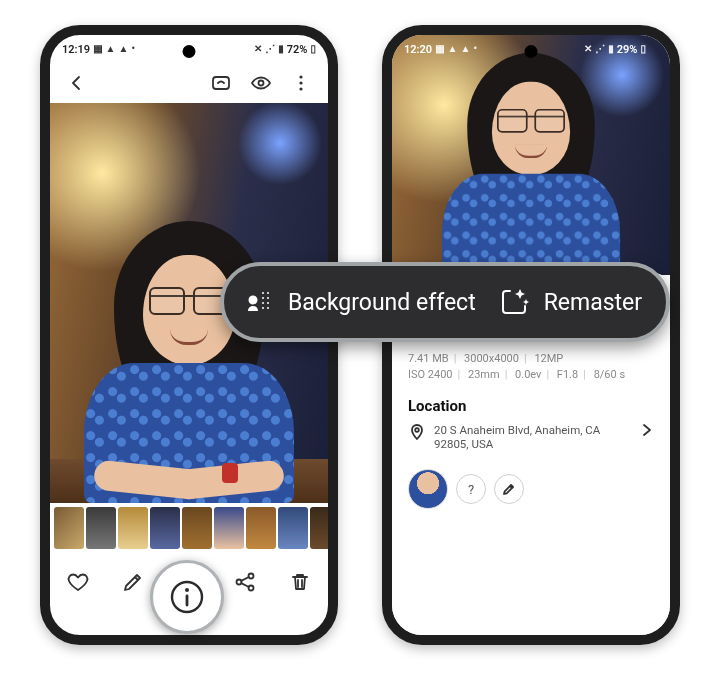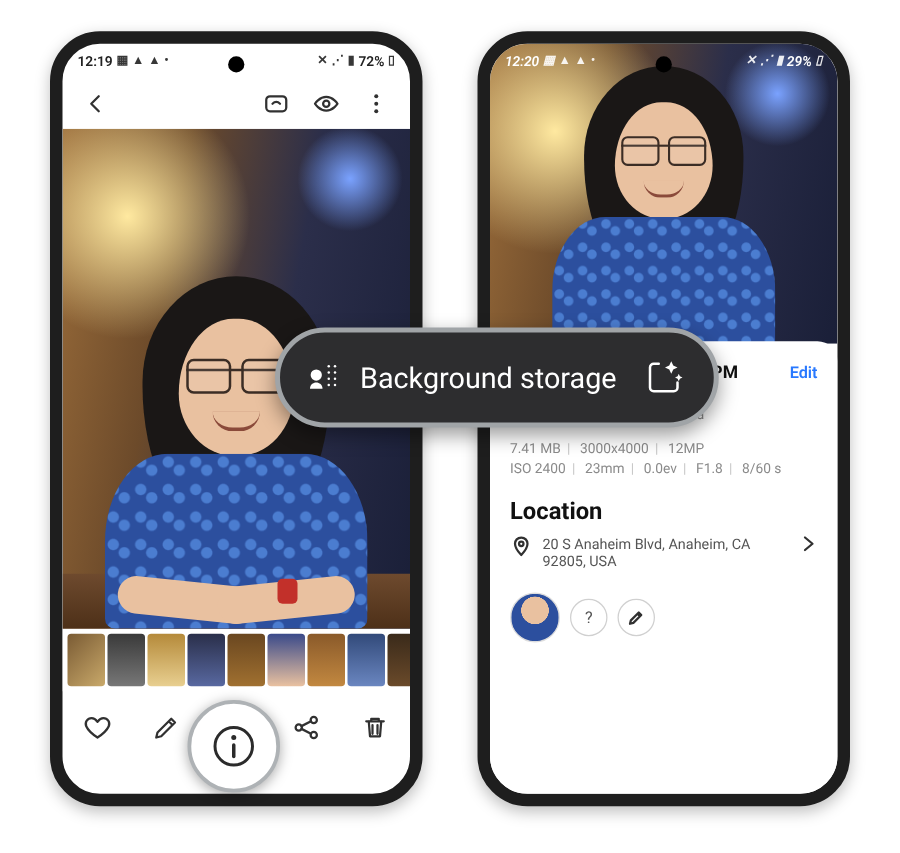--- a/index.html
+++ b/index.html
@@ -95,21 +95,21 @@
   .d-head{display:flex;align-items:baseline;justify-content:space-between;}
   .d-date{font-weight:700;font-size:14px;color:#111;}
   .d-edit{font-size:13px;font-weight:600;color:var(--accent);}
   .d-sub{font-size:11px;color:var(--muted);margin-top:3px;}
   .d-block{margin-top:14px;}
   .dev-line{display:flex;align-items:center;gap:6px;}
   .dev-name{font-weight:700;font-size:13px;color:#111;}
   .chip{font-size:10px;background:var(--chip-bg);color:#555;padding:2px 6px;border-radius:4px;font-weight:600;}
   .det-row{font-size:11px;color:var(--muted);margin-top:3px;}
   .det-row .sep{margin:0 5px;color:#c6c6c6;}
-  .loc-title{font-weight:700;font-size:19px;margin-top:16px;color:#111;}
+  .loc-title{font-weight:700;font-size:15px;margin-top:16px;color:#111;}
   .loc-row{display:flex;gap:8px;margin-top:8px;}
   .loc-text{font-size:11.5px;color:#555;flex:1;}
   .chev{color:#888;}
   .avatar-row{display:flex;align-items:center;gap:8px;margin-top:18px;}
   .avatar{width:40px;height:40px;border-radius:50%;background:radial-gradient(circle at 50% 35%, #e9c1a0 35%, #2c4f9e 36%);border:1px solid #ddd;}
   .mini-chip{width:30px;height:30px;border-radius:16px;border:1px solid #d0d0d0;display:flex;align-items:center;justify-content:center;font-size:13px;color:#555;background:#fff;}
 
   
   .stroke{stroke:#313131;stroke-width:1.8;fill:none;stroke-linecap:round;stroke-linejoin:round;}
   .stroke-w{stroke:#fff;stroke-width:2;fill:none;stroke-linecap:round;stroke-linejoin:round;}
@@ -235,21 +235,21 @@
         <div class="bg"></div>
         <div class="person" style="transform:translateX(-50%) scale(.85);bottom:-40px;">
           <div class="hair"></div>
             <div class="face"></div>
             <div class="glasses"></div>
             <div class="smile"></div>
             <div class="body"></div>
         </div>
       </div>
 
-      <div class="status dark" style="position:absolute;top:0;left:0;right:0;font-style:italic;">
+      <div class="status dark" style="position:absolute;top:0;left:0;right:12px;">
         <div class="cluster">
           <span>12:20</span>
           <span class="tiny-ico">▦</span>
           <span class="tiny-ico">▲</span>
           <span class="tiny-ico">▲</span>
           <span class="tiny-ico">•</span>
         </div>
         <div class="cluster">
           <span class="tiny-ico">✕</span>
           <span class="tiny-ico">⋰</span>
@@ -328,23 +328,24 @@
             <circle cx="19" cy="6" r="1"></circle>
             <circle cx="24" cy="6" r="1"></circle>
             <circle cx="19" cy="11" r="1"></circle>
             <circle cx="24" cy="11" r="1"></circle>
             <circle cx="19" cy="16" r="1"></circle>
             <circle cx="24" cy="16" r="1"></circle>
             <circle cx="19" cy="21" r="1"></circle>
             <circle cx="24" cy="21" r="1"></circle>
           </g>
       </svg>
-      <span class="opt-label">Background storage</span>
+      <span class="opt-label">Background effect</span>
     </div>
     <div class="option">
       <svg width="32" height="32">
         <path class="stroke-w" stroke-width="2.4" d="M12 5H8c-1.7 0-3 1.3-3 3v16c0 1.7 1.3 3 3 3h16c1.7 0 3-1.3 3-3v-4"></path>
         <path fill="#fff" d="M22 3l1.6 3.4L27 8l-3.4 1.6L22 13l-1.6-3.4L17 8l3.4-1.6L22 3zM28 13l.9 1.9L31 16l-2.1.9L28 19l-.9-2.1L25 16l2.1-1.1L28 13z"></path>
       </svg>
+      <span class="opt-label">Remaster</span>
     </div>
   </div>
 
 </div>
 
 </body></html>

